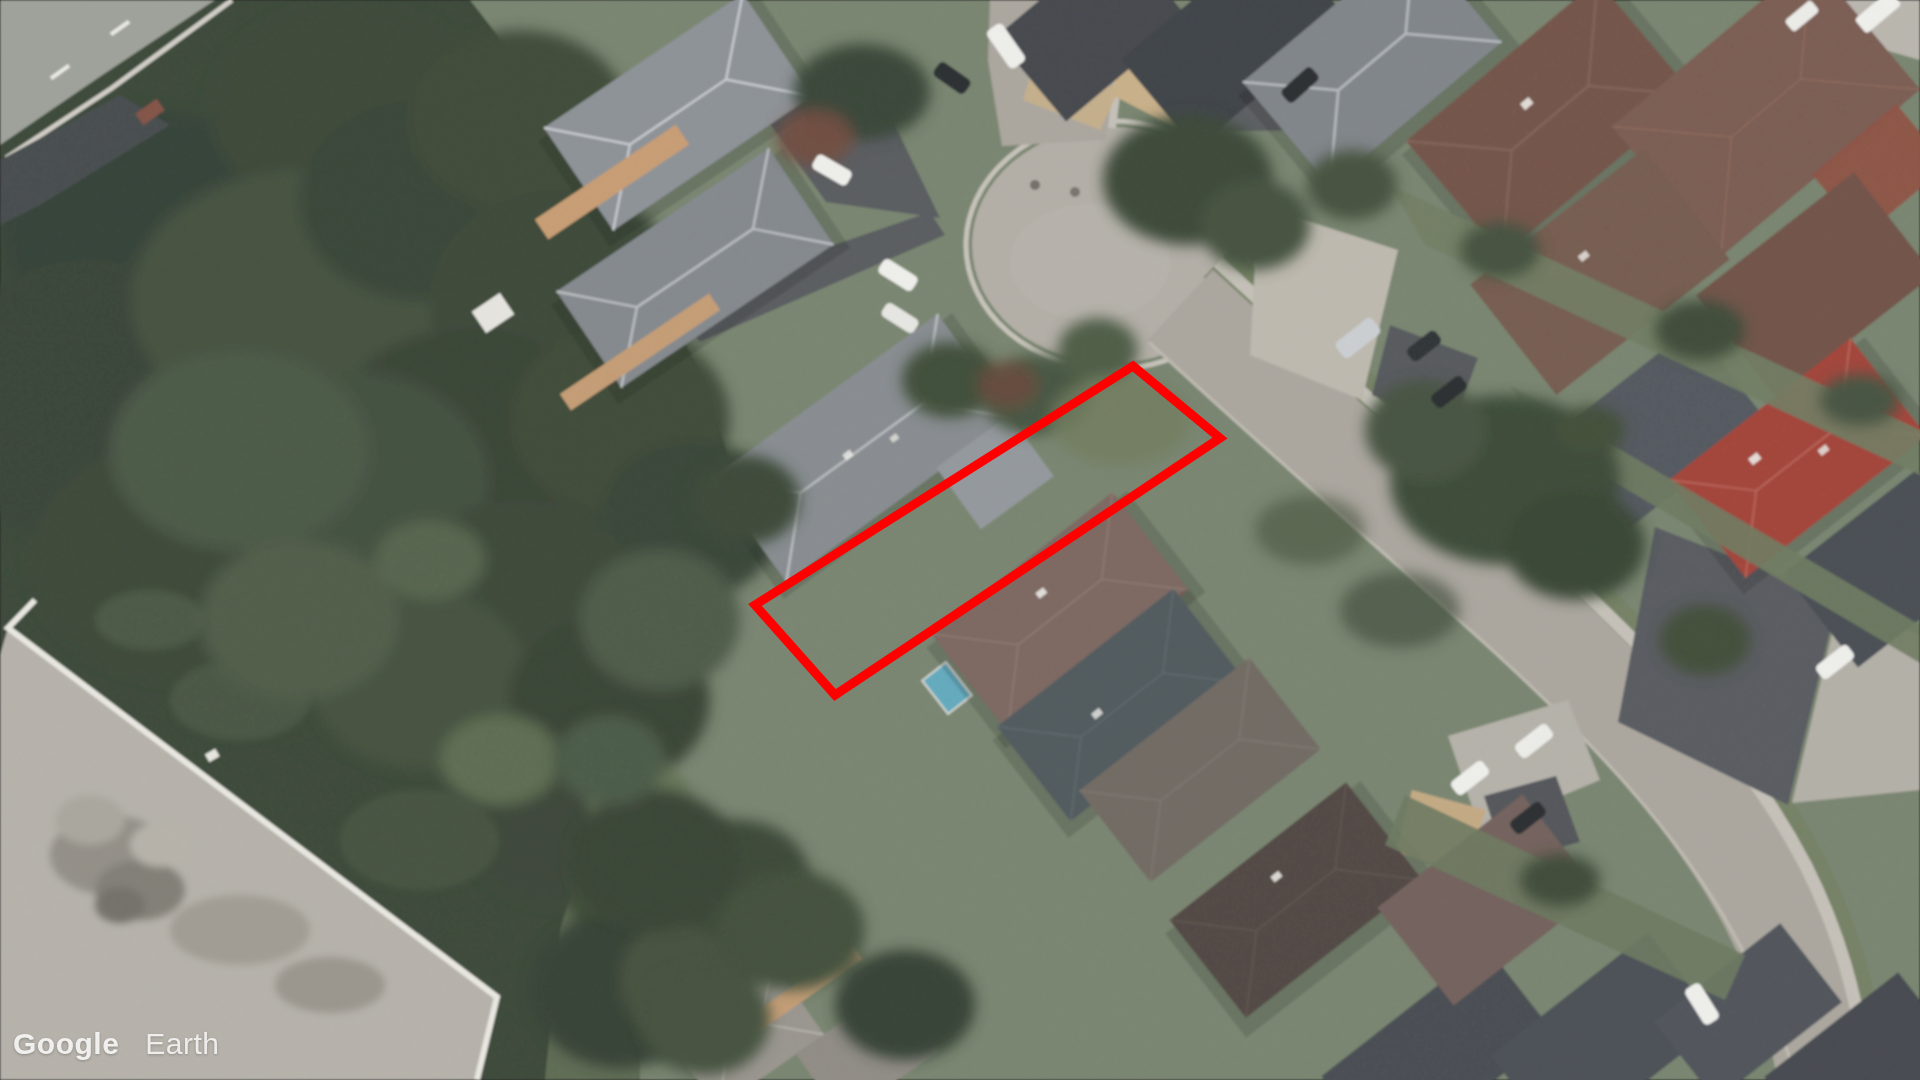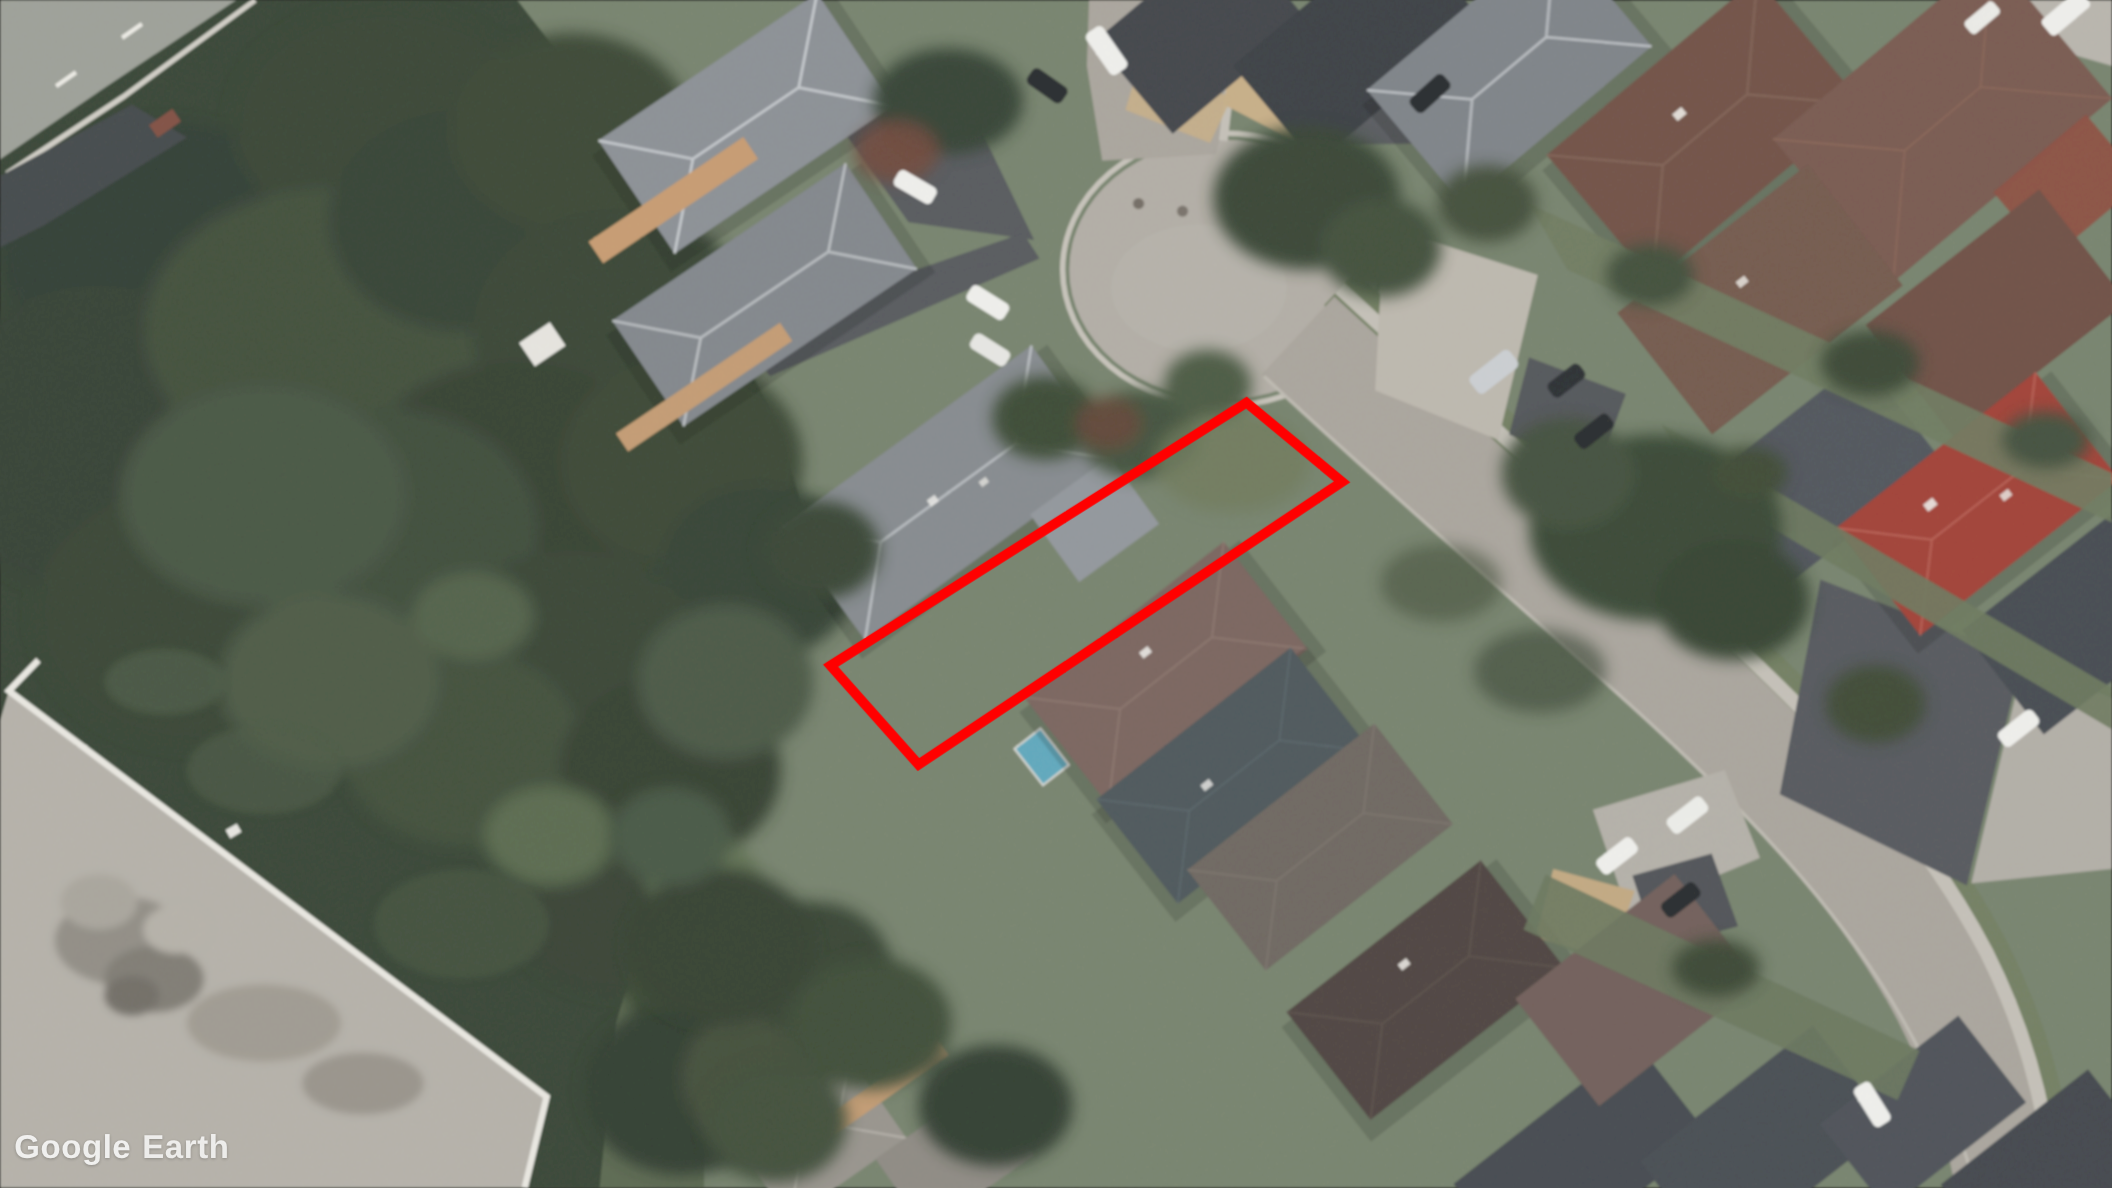--- a/index.html
+++ b/index.html
@@ -1,24 +1,24 @@
 <!DOCTYPE html>
 <html><head>
 <meta charset="utf-8">
 <style>
   html,body{margin:0;padding:0;background:#000;}
   .stage{position:relative;width:1920px;height:1080px;overflow:hidden;
          font-family:"Liberation Sans",sans-serif;}
   .stage svg{position:absolute;left:0;top:0;display:block;}
-  .watermark{position:absolute;left:13px;bottom:21px;display:flex;gap:10px;
+  .watermark{position:absolute;left:13px;bottom:21px;display:flex;gap:26px;
              font-size:30px;line-height:1;letter-spacing:.5px;
              color:rgba(255,255,255,.88);
              text-shadow:0 1px 3px rgba(0,0,0,.25);user-select:none;}
   .watermark .brand{font-weight:700;opacity:.96;}
-  .watermark .product{font-weight:700;opacity:.9;}
+  .watermark .product{font-weight:400;opacity:.9;}
 </style>
 <title>Google Earth</title></head>
 <body>
 
 <div class="stage">
 <svg width="1920" height="1080" viewBox="0 0 1920 1080">
   <defs>
     <filter id="fsoft" x="-2%" y="-2%" width="104%" height="104%">
           <feGaussianBlur stdDeviation="0.9"></feGaussianBlur>
         </filter>

